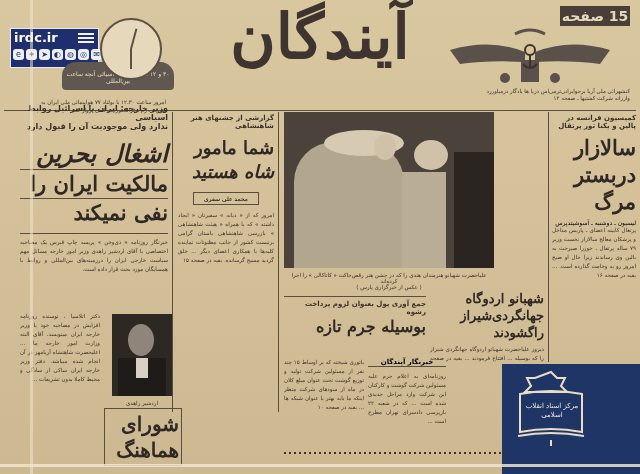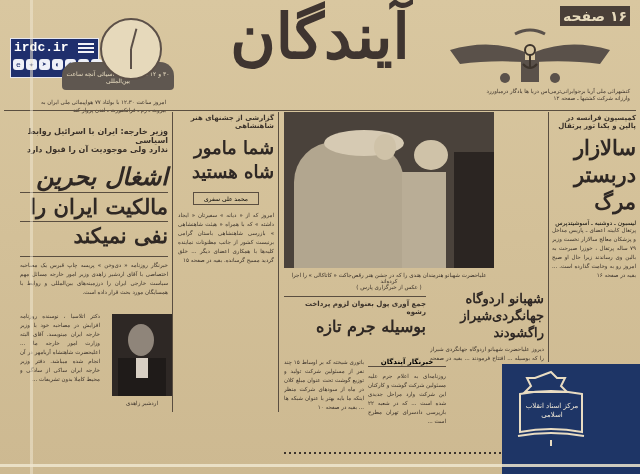--- a/index.html
+++ b/index.html
@@ -13,21 +13,21 @@
   .dateline{position:absolute;left:230px;top:84px;width:210px;font-size:7px;color:#3a3129;direction:rtl;text-align:center;}
   .clock{position:absolute;left:100px;top:18px;width:58px;height:58px;border-radius:50%;border:2px solid #5c5048;background:#e6d9bb;}
   .clock .hand{position:absolute;left:28px;background:#5c5048;transform-origin:bottom center;}
   .clock-base{position:absolute;left:62px;top:62px;width:112px;height:28px;background:#5f5750;border-radius:14px 14px 4px 4px;}
   .clock-caption{position:absolute;left:66px;top:70px;width:104px;color:#e8dcc0;font-size:6px;direction:rtl;text-align:center;}
   .weather{position:absolute;left:6px;top:98px;width:160px;font-size:5.5px;color:#3a3129;direction:rtl;text-align:right;line-height:8px;}
   .pages-badge{position:absolute;left:560px;top:6px;width:70px;height:20px;background:#4a3f38;color:#e6d9bb;font-weight:bold;font-size:14px;line-height:20px;text-align:center;direction:rtl;}
   .faravahar{position:absolute;left:445px;top:28px;width:170px;height:58px;}
   .emblem-caption{position:absolute;left:440px;top:88px;width:190px;font-size:5.5px;color:#3a3129;direction:rtl;text-align:right;line-height:7px;}
   
-  .irdc{position:absolute;left:10px;top:38px;width:87px;height:38px;background:#1f2f6d;border:1px solid #e7e7ef;font-family:Liberation Mono, monospace;}
+  .irdc{position:absolute;left:10px;top:28px;width:87px;height:38px;background:#1f2f6d;border:1px solid #e7e7ef;}
   .irdc-text{position:absolute;left:3px;top:1px;color:#fff;font-weight:bold;font-size:13px;line-height:16px;}
   .irdc-menu{position:absolute;right:4px;top:4px;width:16px;height:10px;}
   .irdc-menu i{display:block;height:2px;margin-bottom:2px;background:#f2f2f8;}
   .irdc-icons{position:absolute;left:2px;top:20px;display:flex;gap:2px;}
   .irdc-icons span{width:11px;height:11px;border-radius:3px;background:#eef0f7;color:#1f2f6d;font-size:8px;line-height:11px;text-align:center;}
   
   .h-big{font-family:"DejaVu Serif",serif;font-weight:bold;color:#2f2824;direction:rtl;text-align:right;}
   .kicker{font-size:8px;color:#3a3129;direction:rtl;text-align:right;font-weight:bold;}
   .body-txt{font-size:5.5px;line-height:9px;color:#3a3129;direction:rtl;text-align:justify;overflow:hidden;}
   .photo{position:absolute;background:#5c544b;overflow:hidden;}
@@ -60,21 +60,21 @@
 
   <div class="clock-base"></div>
   <div class="clock-caption">۳۰ و ۱۲ ساعت بوقت آسیائی آنچه ساعت بین‌المللی</div>
   <div class="clock">
     <div class="hand" style="top:8px;width:2px;height:21px;transform:rotate(15deg);"></div>
     <div class="hand" style="top:29px;width:2px;height:20px;transform-origin:top center;"></div>
   </div>
 
   <div class="masthead">آیندگان</div>
 
-  <div class="pages-badge">۱۶ صفحه</div>
+  <div class="pages-badge">15 صفحه</div>
 
   <svg class="faravahar" viewBox="0 0 170 58">
     <path d="M5 22 Q45 10 80 24 L80 34 Q45 32 15 36 Z" fill="#5a514a"></path>
     <path d="M165 22 Q125 10 90 24 L90 34 Q125 32 155 36 Z" fill="#5a514a"></path>
     <rect x="76" y="32" width="18" height="22" fill="#5a514a"></rect>
     <circle cx="85" cy="22" r="5" fill="none" stroke="#3d342c" stroke-width="2"></circle>
     <line x1="85" y1="27" x2="85" y2="40" stroke="#3d342c" stroke-width="2"></line>
     <path d="M78 36 Q85 44 92 36" fill="none" stroke="#3d342c" stroke-width="2"></path>
     <path d="M70 6 Q85 -2 100 6" fill="none" stroke="#5a514a" stroke-width="3"></path>
     <circle cx="60" cy="50" r="5" fill="#5a514a"></circle>
@@ -89,42 +89,46 @@
     <div>امروز ساعت ۱۲،۳۰ با بولتاد ۷۷ هواپیمائی ملی ایران به</div>
     <div>بیروت ـ رم ـ فرانکفورت ـ لندن پرواز کند</div>
   </div>
 
   <div class="rule" style="left:4px;top:110px;width:632px;height:1px;"></div>
 
   <div class="rule" style="left:172px;top:112px;width:1px;height:300px;"></div>
   <div class="rule" style="left:278px;top:112px;width:1px;height:300px;"></div>
   <div class="rule" style="left:548px;top:112px;width:1px;height:250px;"></div>
 
-  <div style="position:absolute;left:20px;top:127px;width:148px;">
+  <div style="position:absolute;left:20px;top:104px;width:148px;">
     <div class="kicker">وزیر خارجه: ایران با اسرائیل روابط اسیاسی</div>
     <div class="kicker">ندارد ولی موجودیت آن را قبول دارد</div>
     <div class="h-big" style="font-size:24px;line-height:30px;margin-top:8px;font-style:italic;">اشغال بحرین</div>
     <div class="h-big" style="font-size:21px;line-height:28px;border-top:1px solid #5a4e40;">مالکیت ایران را</div>
     <div class="h-big" style="font-size:21px;line-height:28px;border-top:1px solid #5a4e40;">نفی نمیکند</div>
     <div class="body-txt" style="height:68px;margin-top:6px;border-top:1px solid #5a4e40;padding-top:4px;">خبرنگار روزنامه « دی‌وخن » پریسه چاپ قبرس یک مصاحبه اختصاصی با آقای اردشیر زاهدی وزیر امور خارجه مسائل مهم سیاست خارجی ایران را درزمینه‌های بین‌المللی و روابط با همسایگان مورد بحث قرار داده است.</div>
   </div>
   <div class="body-txt" style="position:absolute;left:20px;top:312px;width:80px;height:156px;">دکتر اتلاسیا ، نوسنده روزنامه افزایش در مصاحبه خود با وزیر خارجه ایران مینویسد. آقای البته وزارت امور خارجه ما ... اعلیحضرت شاهنشاه آریامهر در آن انجام شده میباشد. دفتر وزیر خارجه ایران ساکی از سادگی و محیط کاملا بدون تشریفات ...</div>
   <div class="photo" style="left:112px;top:314px;width:60px;height:82px;background:#2e2825;">
     <div style="position:absolute;left:16px;top:10px;width:26px;height:32px;border-radius:50%;background:#8f857a;"></div>
     <div style="position:absolute;left:6px;top:44px;width:48px;height:40px;background:#1f1b19;"></div>
     <div style="position:absolute;left:24px;top:44px;width:12px;height:20px;background:#d8d0c4;"></div>
   </div>
   <div class="caption" style="position:absolute;left:112px;top:400px;width:60px;">اردشیر زاهدی</div>
 
+  <div style="position:absolute;left:104px;top:408px;width:72px;border:1px solid #5a4e40;padding:2px;">
+    <div class="h-big" style="font-size:20px;line-height:26px;">شورای</div>
+    <div class="h-big" style="font-size:20px;line-height:26px;">هماهنگ</div>
+  </div>
 
   <div style="position:absolute;left:178px;top:114px;width:96px;">
     <div class="kicker" style="font-size:7px;">گزارشی از جشنهای هنر</div>
     <div class="kicker" style="font-size:7px;">شاهنشاهی</div>
     <div class="h-big" style="font-size:18px;line-height:24px;margin-top:6px;">شما مامور</div>
-    <div class="h-big" style="font-size:18px;line-height:24px;">شاه هستید</div>
+    <div class="h-big" style="font-size:18px;line-height:24px;font-style:italic;">شاه هستید</div>
     <div style="margin:8px auto 6px;width:60px;border:1px solid #5a4e40;font-size:6px;text-align:center;direction:rtl;padding:2px;">محمد علی سفری</div>
     <div class="body-txt" style="height:240px;">امروز که از « دیانه » سفیرتان « ایجاد داشته » که با همراه « هیئت شاهنشاهی » بازرسی شاهنشاهی باستان گرامی برنیست کشور از جانب مظنونات نماینده کلیه‌ها با همکاری اعضای دیگر ... خلق گردید مسیح گرسانده. بقیه در صفحه ۱۵</div>
   </div>
 
   <div class="photo" style="left:284px;top:112px;width:210px;height:156px;background:#4a423b;">
     <div style="position:absolute;left:10px;top:30px;width:110px;height:126px;background:#c4b79f;border-radius:40px 40px 0 0;opacity:.85;"></div>
     <div style="position:absolute;left:40px;top:18px;width:80px;height:26px;background:#d6cab3;border-radius:50%;"></div>
     <div style="position:absolute;left:90px;top:22px;width:22px;height:26px;background:#cfc2a8;border-radius:50%;"></div>
     <div style="position:absolute;left:130px;top:28px;width:34px;height:30px;background:#cfc2a8;border-radius:50%;"></div>
     <div style="position:absolute;left:118px;top:60px;width:44px;height:96px;background:#b9ad96;"></div>

